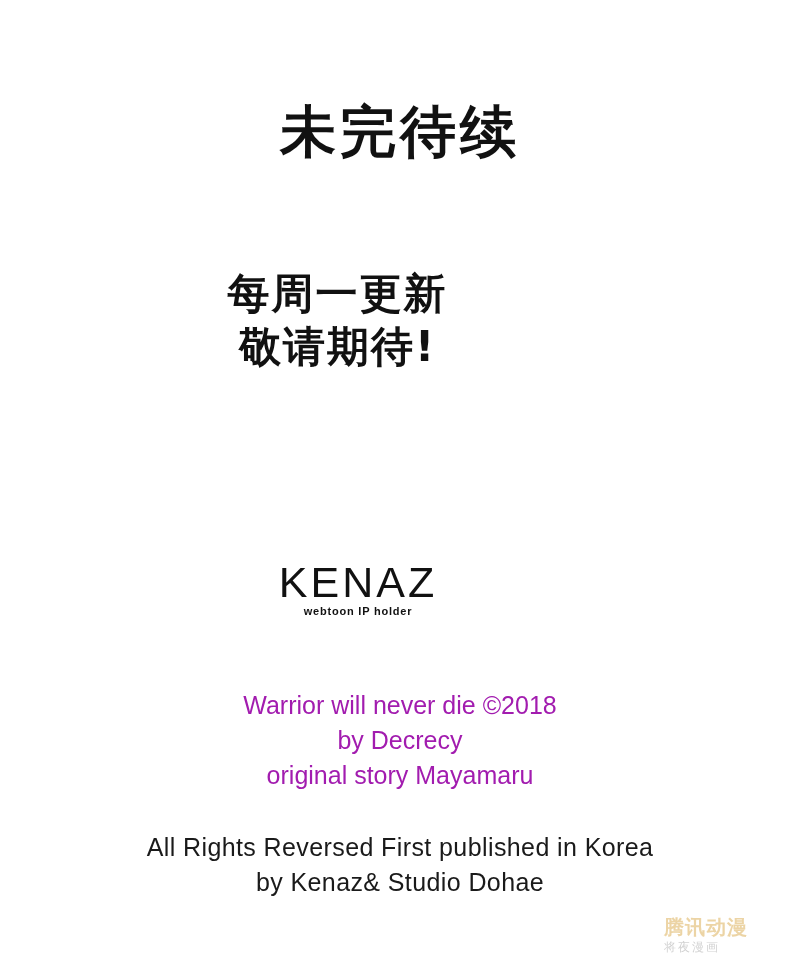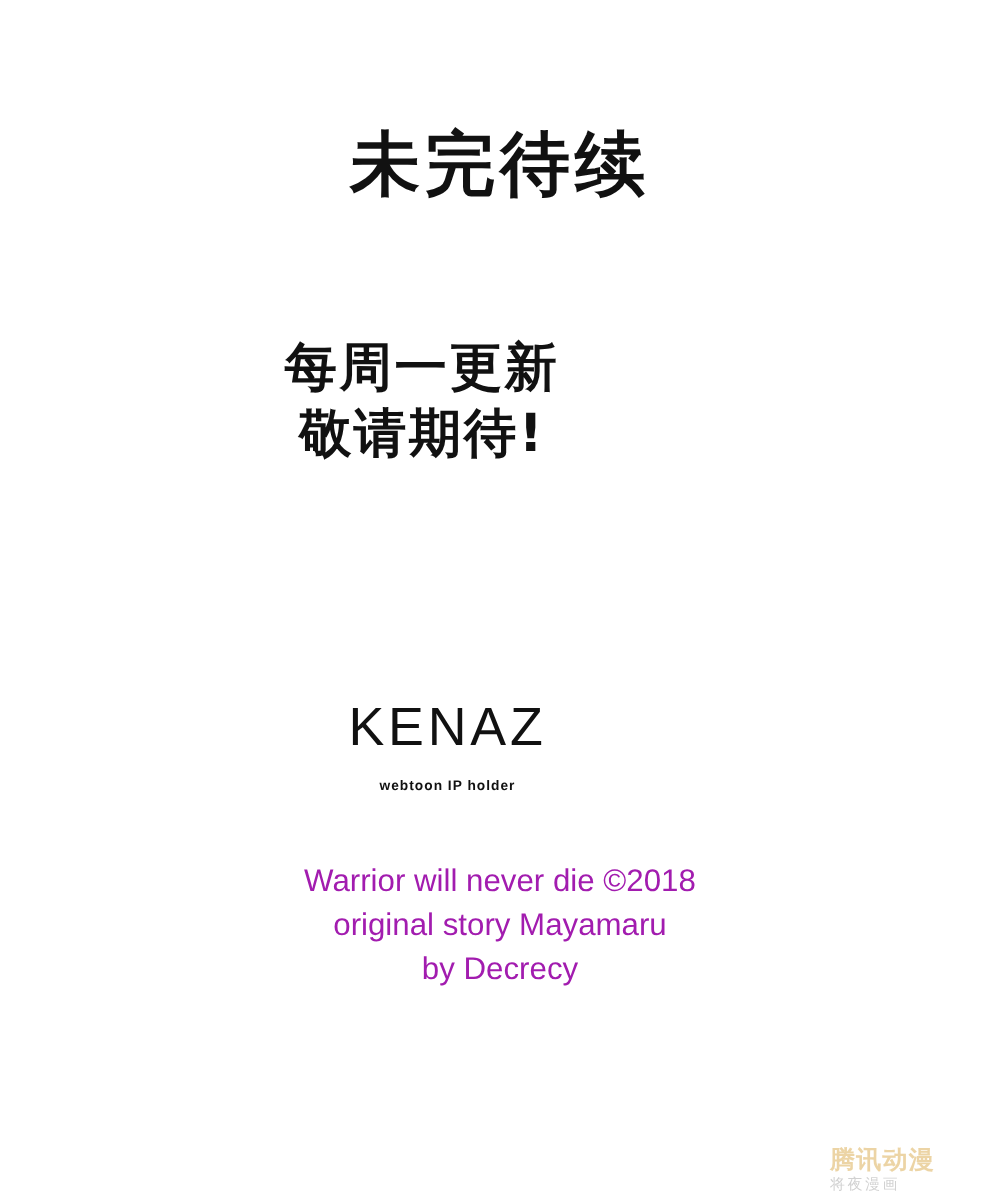--- a/index.html
+++ b/index.html
@@ -63,21 +63,21 @@
   }
   .brand-name {
     font-family: "Liberation Sans", sans-serif;
     font-weight: normal;
     font-size: 43px;
     letter-spacing: 3px;
     color: #111111;
     line-height: 1.05;
   }
   .brand-tag {
-    margin-top: 18px;
+    margin-top: 0;
     font-family: "Liberation Sans", sans-serif;
     font-weight: bold;
     font-size: 11px;
     letter-spacing: 0.8px;
     color: #111111;
   }
 
   .credits {
     position: absolute;
     top: 688px;
@@ -146,23 +146,27 @@
     <span class="line2">敬请期待!</span>
   </div>
 
   <div class="brand">
     <div class="brand-name">KENAZ</div>
     <div class="brand-tag">webtoon IP holder</div>
   </div>
 
   <div class="credits">
     <span class="row">Warrior will never die ©2018</span>
+    <span class="row">by Decrecy</span>
     <span class="row">original story Mayamaru</span>
-    <span class="row">by Decrecy</span>
   </div>
 
+  <div class="rights">
+    <span class="row">All Rights Reversed First published in Korea</span>
+    <span class="row">by Kenaz&amp; Studio Dohae</span>
+  </div>
 
   <div class="watermark">
     <div class="watermark-mark">腾讯动漫</div>
     <div class="watermark-sub">将夜漫画</div>
   </div>
 
 </div>
 
 </body></html>

